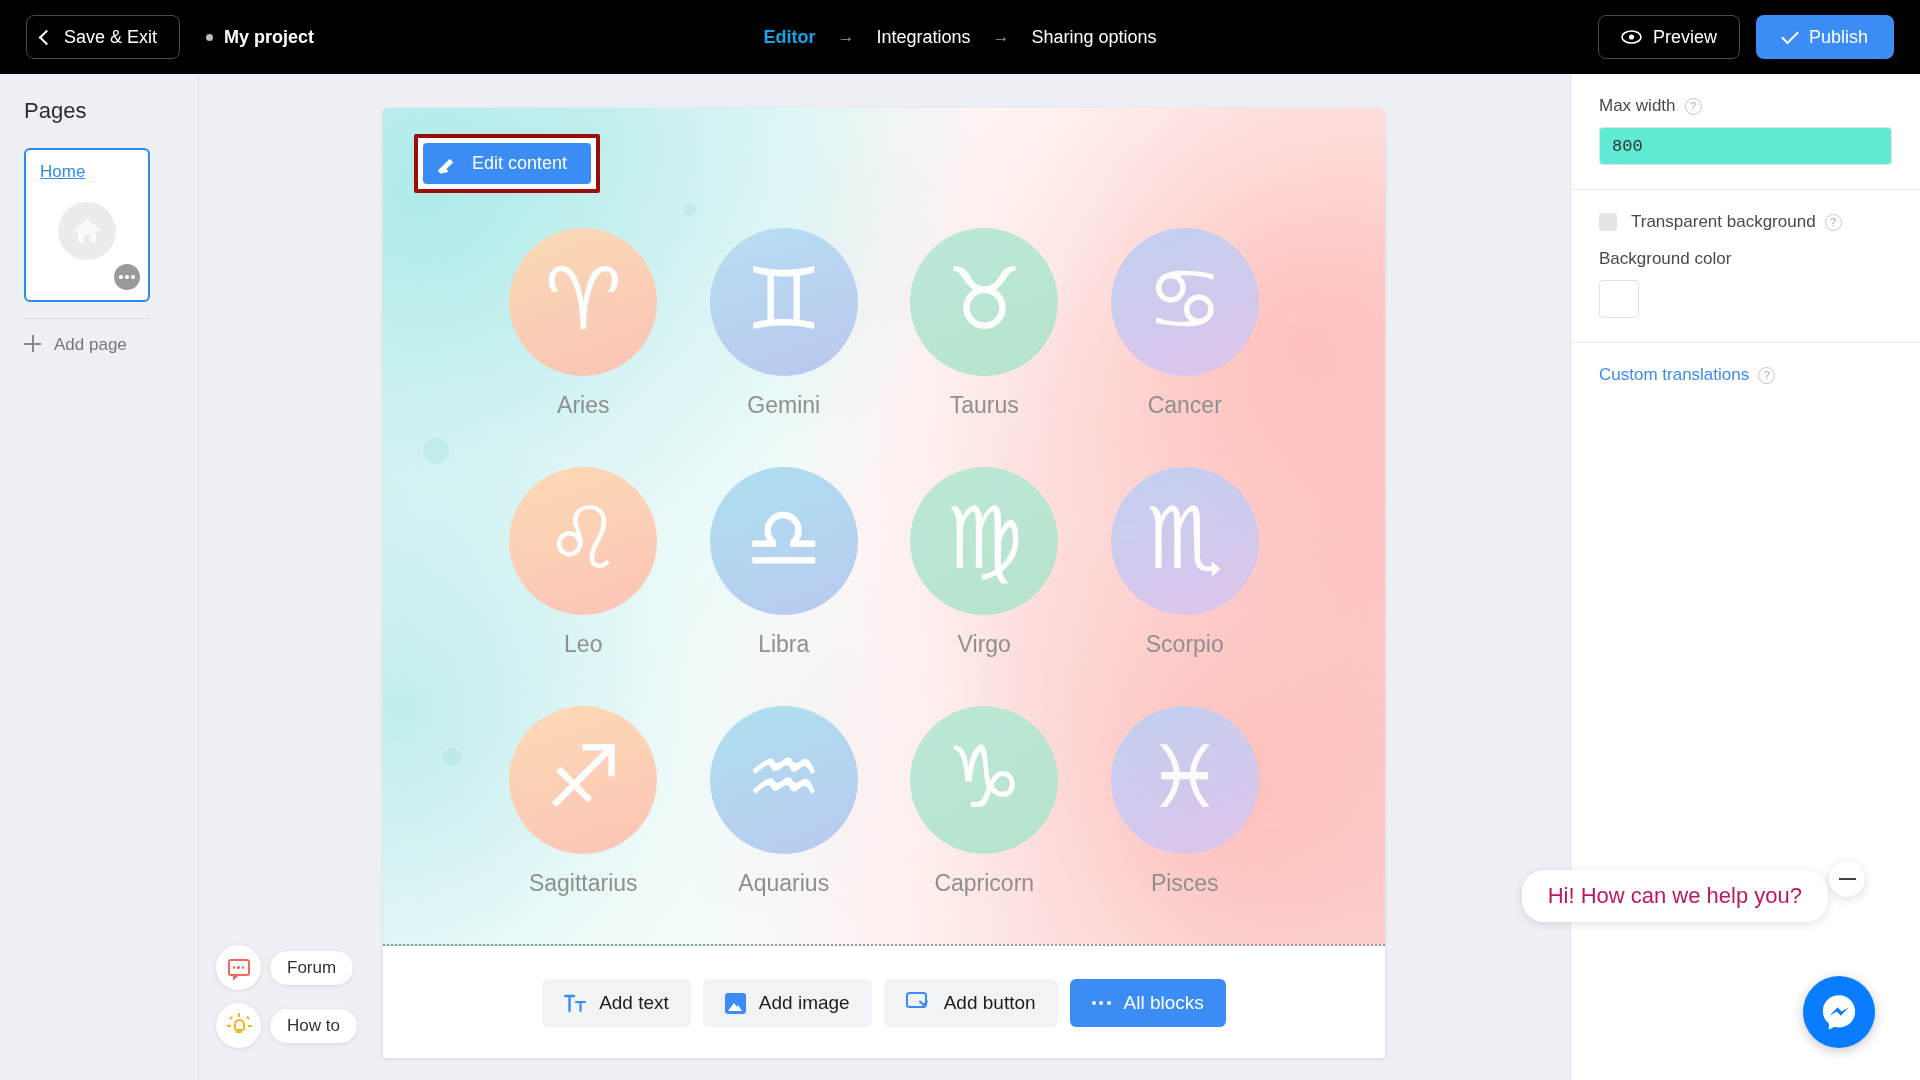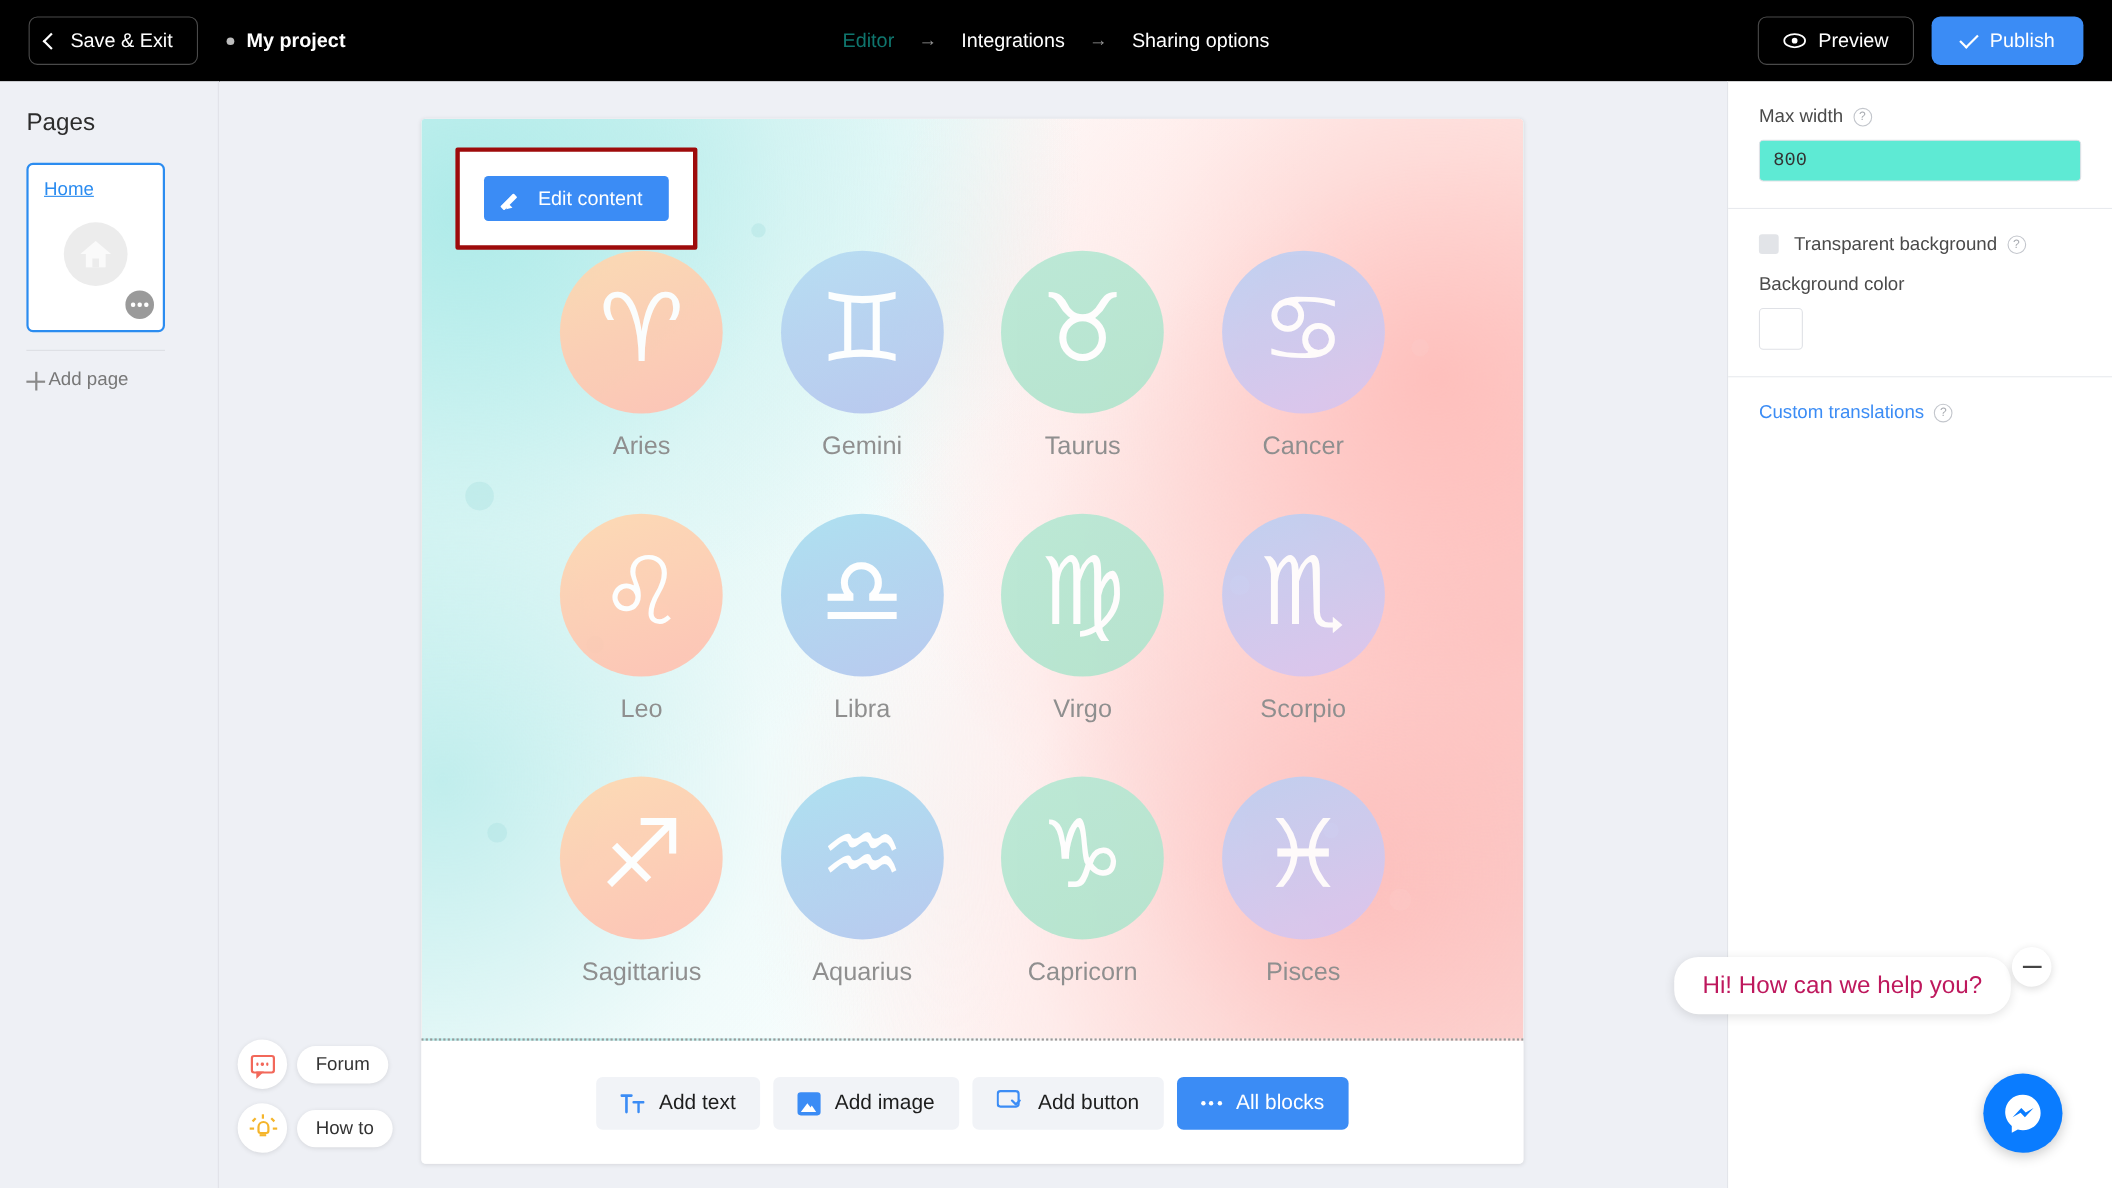--- a/index.html
+++ b/index.html
@@ -36,21 +36,21 @@
     display: flex; align-items: center; gap: 11px; cursor: pointer;
   }
   .dot-unsaved { width: 7px; height: 7px; border-radius: 50%; background: #bdbdbd; display:inline-block;}
 
   .breadcrumbs {
     position: absolute; left: 50%; transform: translateX(-50%);
     display: flex; align-items: center; gap: 22px;
     font-size: 18px;
   }
   .bc-item { color: #fff; cursor: pointer; white-space: nowrap; }
-  .bc-item.active { color: #0f766e; }
+  .bc-item.active { color: #0ea5e9; font-weight: bold; }
   .bc-arrow { color: #9a9a9a; font-size: 17px; }
 
   .topbar-right {
     position: absolute; right: 26px;
     display: flex; align-items: center; gap: 16px;
   }
   .preview-btn {
     height: 44px; padding: 0 22px;
     border: 1px solid #4a4a4a; border-radius: 8px;
     background: #000; color: #fff;
@@ -106,21 +106,21 @@
   }
   .page-more {
     position:absolute; right:8px; bottom:10px;
     width:26px;height:26px;border-radius:50%; background:#9a9a9a;
     display:flex;align-items:center;justify-content:center; gap:2.5px;
     cursor:pointer;
   }
   .page-more i { width:3.5px;height:3.5px;border-radius:50%;background:#fff; display:block;}
   .addpage-sep { width:126px; height:1px; background:#dcdee4; margin-top:16px; }
   .add-page {
-    margin-top:16px; display:flex; align-items:flex-end; gap:3px;
+    margin-top:16px; display:flex; align-items:flex-start; gap:13px;
     color:#777; font-size:17px; cursor:pointer;
   }
   .plus-ic { position:relative; width:17px;height:17px; }
   .plus-ic:before, .plus-ic:after {
     content:""; position:absolute; background:#8a8a8a;
   }
   .plus-ic:before { left:0; top:7.5px; width:17px; height:2px; }
   .plus-ic:after  { top:0; left:7.5px; height:17px; width:2px; }
 
   
@@ -153,21 +153,21 @@
       radial-gradient(circle at 22% 4%, rgba(180,236,235,.55) 0%, rgba(255,255,255,0) 34%),
       radial-gradient(circle at 48% 52%, #ffffff 0%, #fdfdfd 36%, rgba(255,255,255,.2) 62%, rgba(255,255,255,0) 74%),
       linear-gradient(110deg,#e6f8f7 0%,#fbfdfd 34%,#ffffff 52%,#fdf0ee 78%,#fbdedb 100%);
   }
   .bubble { position:absolute; border-radius:50%; background:rgba(255,255,255,.55); }
   .bubble.t { background:rgba(170,226,226,.40); }
   .bubble.p { background:rgba(252,202,200,.40); }
 
   .edit-content-wrap {
     position:absolute; top:26px; left:31px;
-    padding:22px;
+    padding:5px;
     border:4px solid #9e0b0b;
     background:#fff;
     border-radius:2px;
     z-index: 8;
   }
   .edit-content-btn {
     display:flex; align-items:center; gap:13px;
     height:41px; padding:0 24px 0 18px;
     background:#3b8cf5; color:#fff;
     border:none; border-radius:4px;

